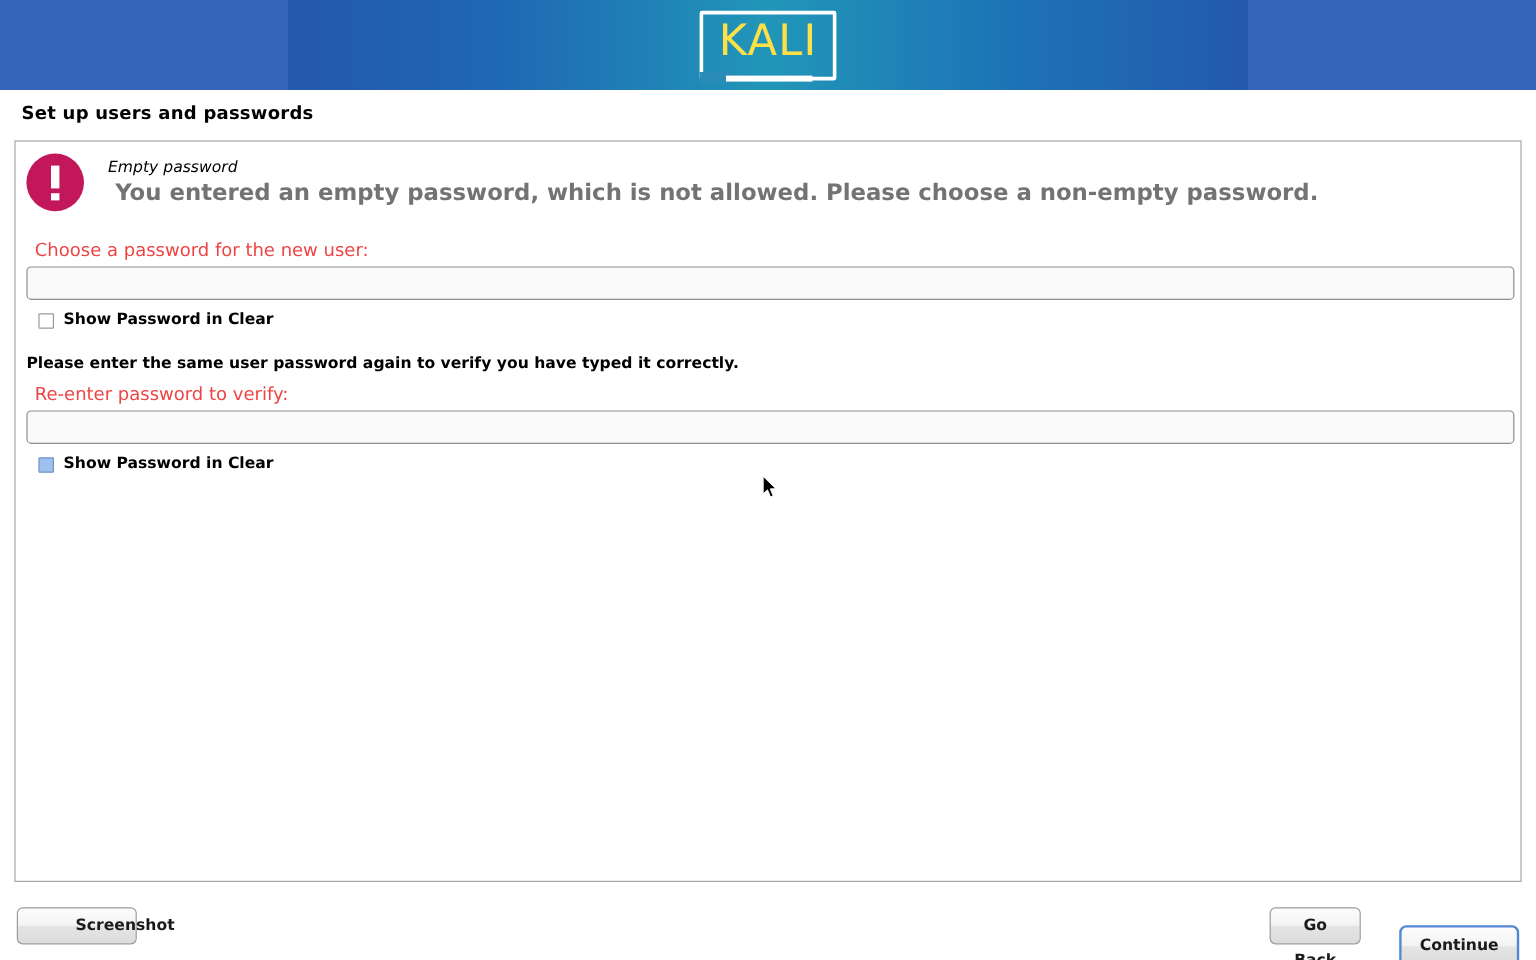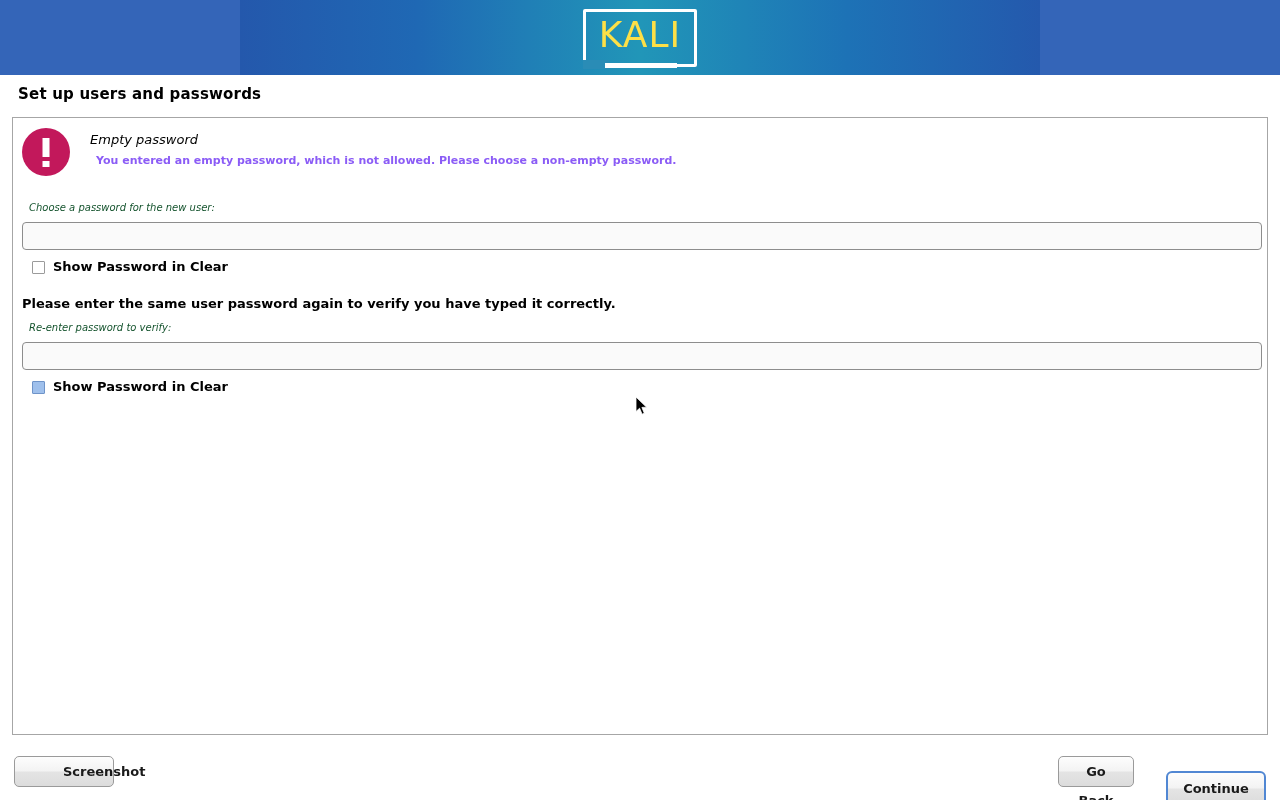--- a/index.html
+++ b/index.html
@@ -140,45 +140,44 @@
     margin-left: 20px;
     padding-top: 0px;
   }
   .error-title {
     font-size: 13px;
     font-style: italic;
     color: #000000;
     line-height: 18px;
   }
   .error-body {
-    font-size: 11px;
-    font-weight: bold;
-    color: #8b5cf6;
+    font-size: 19px;
+    font-weight: bold;
+    color: #737373;
     line-height: 20px;
     margin-top: 2px;
     margin-left: 6px;
   }
 
   
   .form-area {
     position: absolute;
     left: 9px;
     top: 75px;
     width: 1238px;
   }
   .strong-label {
     font-size: 13px;
     font-weight: bold;
     color: #000000;
     line-height: 18px;
   }
   .field-label {
-    font-size: 10px;
-    font-style: italic;
-    color: #14532d;
+    font-size: 15px;
+    color: #ef4444;
     line-height: 18px;
     margin-top: 6px;
     margin-left: 7px;
   }
   .text-input {
     display: block;
     width: 1240px;
     height: 28px;
     margin-top: 5px;
     border: 1px solid #8d8d8d;

